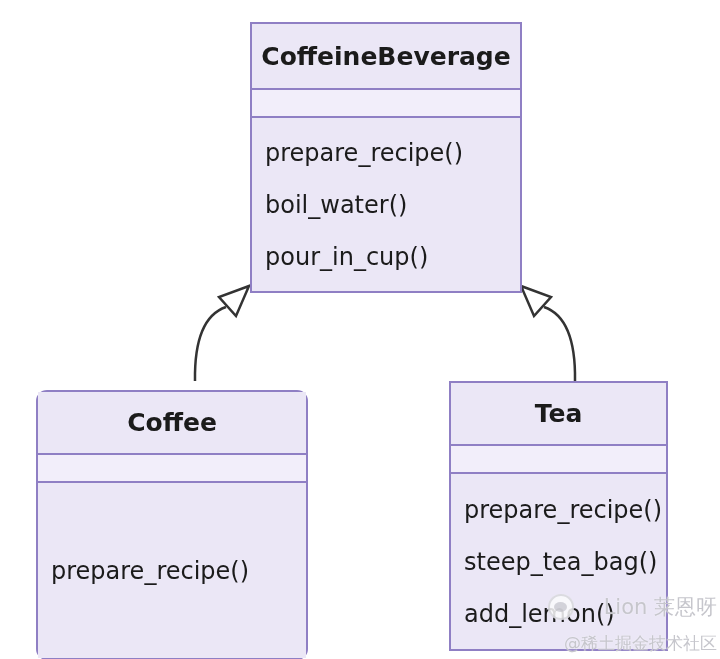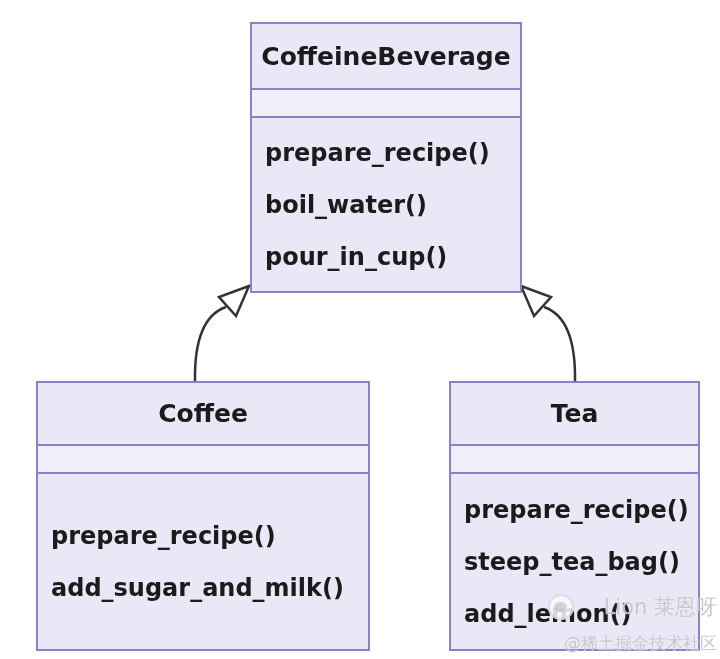--- a/index.html
+++ b/index.html
@@ -45,30 +45,29 @@
     box-sizing: border-box;
   }
   .uml-methods {
     flex: 1;
     background: var(--fill);
     display: flex;
     flex-direction: column;
     justify-content: center;
     padding-left: 13px;
     font-size: 24px;
-    font-weight: bold;
   }
   .uml-method { height: 52px; line-height: 52px; white-space: nowrap; }
 
   
   .box-beverage { left: 250px; top: 14px;  width: 272px; height: 271px; margin-top: 8px; }
   .box-beverage .uml-title { height: 66px; }
   .box-beverage .uml-attrs { height: 28px; }
-  .box-coffee   { left: 36px;  top: 381px; width: 334px; height: 270px; }
-  .box-tea      { left: 449px; top: 381px; width: 251px; height: 270px; }
+  .box-coffee   { left: 36px;  top: 390px; width: 272px; height: 270px; border-radius: 11px; }
+  .box-tea      { left: 449px; top: 381px; width: 219px; height: 270px; }
   .box-coffee .uml-title, .box-tea .uml-title { height: 63px; }
   .box-coffee .uml-attrs, .box-tea .uml-attrs { height: 28px; }
 
   svg.arrows {
     position: absolute;
     left: 0; top: 0;
     width: 720px; height: 659px;
     pointer-events: none;
   }
   .arrow-path { fill: none; stroke: var(--arrow); stroke-width: 2.5; }
@@ -143,21 +142,20 @@
       <div class="uml-method">boil_water()</div>
       <div class="uml-method">pour_in_cup()</div>
     </div>
   </div>
 
   <div class="uml-class box-coffee">
     <div class="uml-title">Coffee</div>
     <div class="uml-attrs"></div>
     <div class="uml-methods">
       <div class="uml-method">prepare_recipe()</div>
-      <div class="uml-method">add_sugar_and_milk()</div>
     </div>
   </div>
 
   <div class="uml-class box-tea">
     <div class="uml-title">Tea</div>
     <div class="uml-attrs"></div>
     <div class="uml-methods">
       <div class="uml-method">prepare_recipe()</div>
       <div class="uml-method">steep_tea_bag()</div>
       <div class="uml-method">add_lemon()</div>

